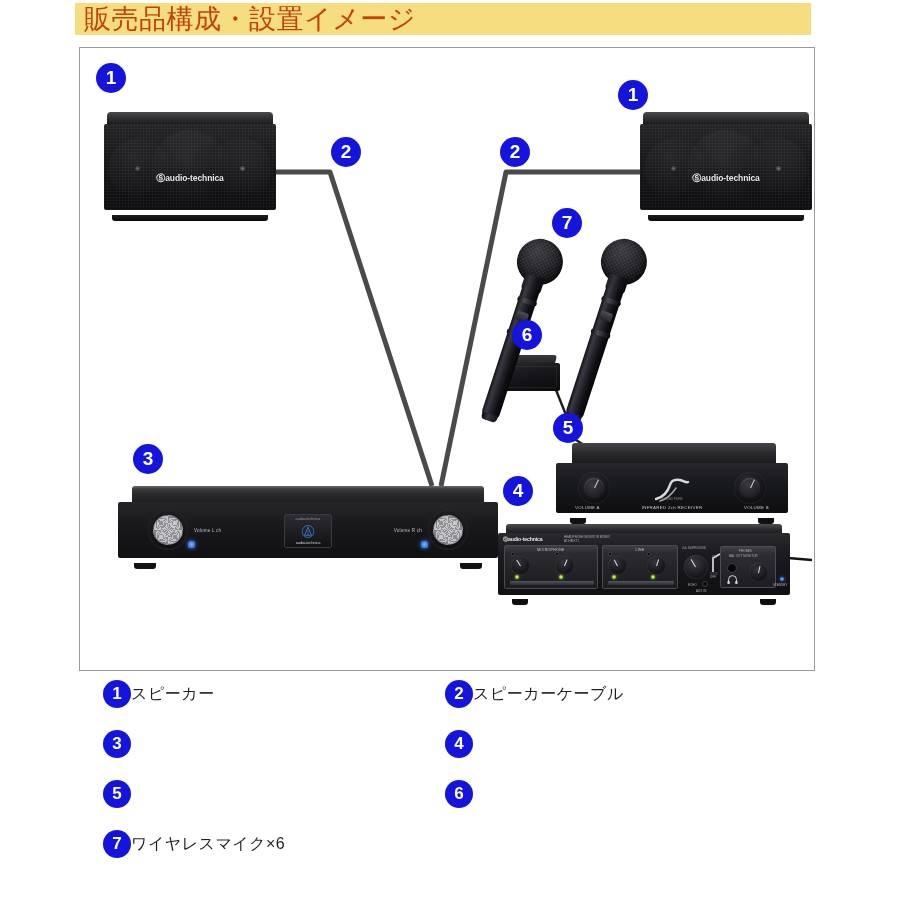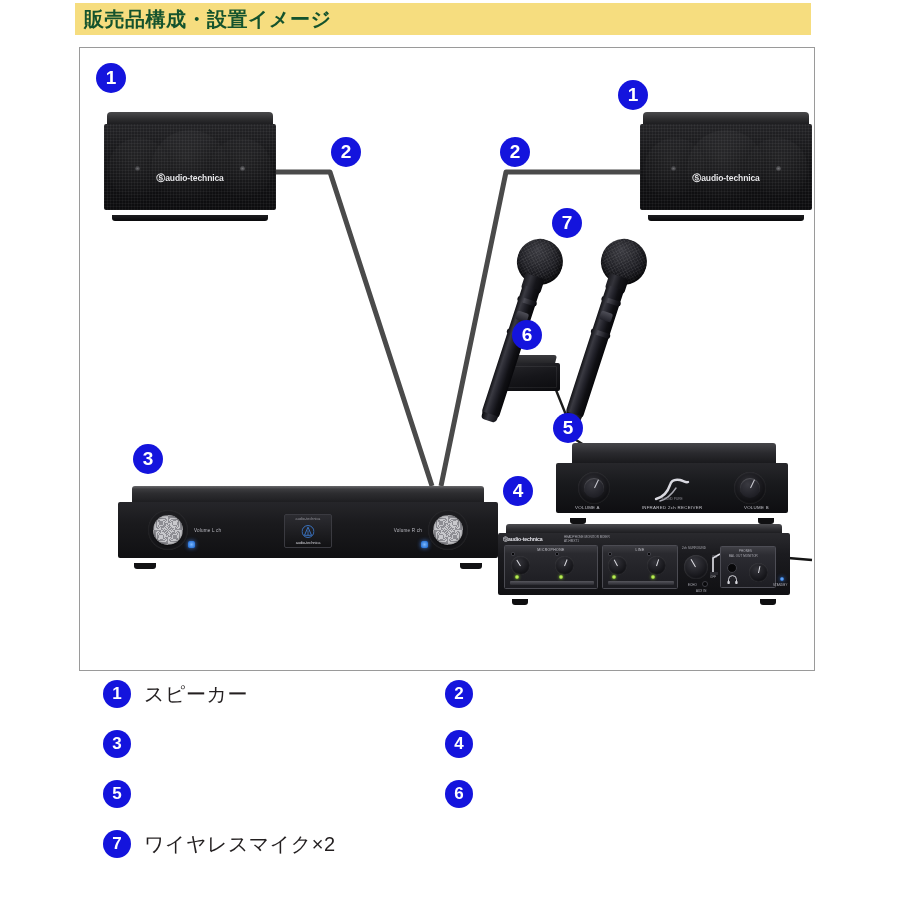--- a/index.html
+++ b/index.html
@@ -13,23 +13,23 @@
 
   
   #title-band {
     position: absolute; left: 75px; top: 3px;
     width: 736px; height: 32px;
     background: #f6dd7f;
   }
   #title-text {
     position: absolute; left: 84px; top: 0px;
     height: 38px; line-height: 38px;
-    font-size: 20px; font-weight: 700;
+    font-size: 27px; font-weight: 400;
     letter-spacing: 0.5px;
-    color: #14532d;
+    color: #c2410c;
     white-space: nowrap;
   }
 
   
   #diagram-frame {
     position: absolute; left: 79px; top: 47px;
     width: 736px; height: 624px;
     border: 1.5px solid #9a9a9a;
     background: #ffffff;
   }
@@ -290,22 +290,21 @@
   #legend { position:absolute; left:79px; top:668px; width:760px; height:222px; }
   .legend-item { position:absolute; display:flex; align-items:center; }
   .legend-badge {
     width:28px; height:28px; border-radius:50%;
     background:#1414dd; color:#fff;
     font-size:17px; font-weight:700;
     text-align:center; line-height:28px;
     flex:0 0 auto;
   }
   .legend-label {
-    margin-left:13px;
-    font-size:20px; color:#231f20; white-space:nowrap;
+    font-size:16px; color:#231f20; white-space:nowrap;
     letter-spacing:0.5px;
   }
 </style>
 </head>
 <body>
 
 <div id="title-band"></div>
 <div id="title-text">販売品構成・設置イメージ</div>
 
 <div id="diagram-frame"></div>
@@ -516,30 +515,31 @@
 <div class="badge" style="left:512px; top:320px;">6</div>
 <div class="badge" style="left:552px; top:208px;">7</div>
 
 <div id="legend">
   <div class="legend-item" style="left:24px; top:12px;">
     <div class="legend-badge">1</div>
     <div class="legend-label">スピーカー</div>
   </div>
   <div class="legend-item" style="left:366px; top:12px;">
     <div class="legend-badge">2</div>
+    <div class="legend-label">スピーカーケーブル</div>
   </div>
   <div class="legend-item" style="left:24px; top:62px;">
     <div class="legend-badge">3</div>
   </div>
   <div class="legend-item" style="left:366px; top:62px;">
     <div class="legend-badge">4</div>
   </div>
   <div class="legend-item" style="left:24px; top:112px;">
     <div class="legend-badge">5</div>
   </div>
   <div class="legend-item" style="left:366px; top:112px;">
     <div class="legend-badge">6</div>
   </div>
   <div class="legend-item" style="left:24px; top:162px;">
     <div class="legend-badge">7</div>
-    <div class="legend-label">ワイヤレスマイク×2</div>
+    <div class="legend-label">ワイヤレスマイク×6</div>
   </div>
 </div>
 
 </body></html>

